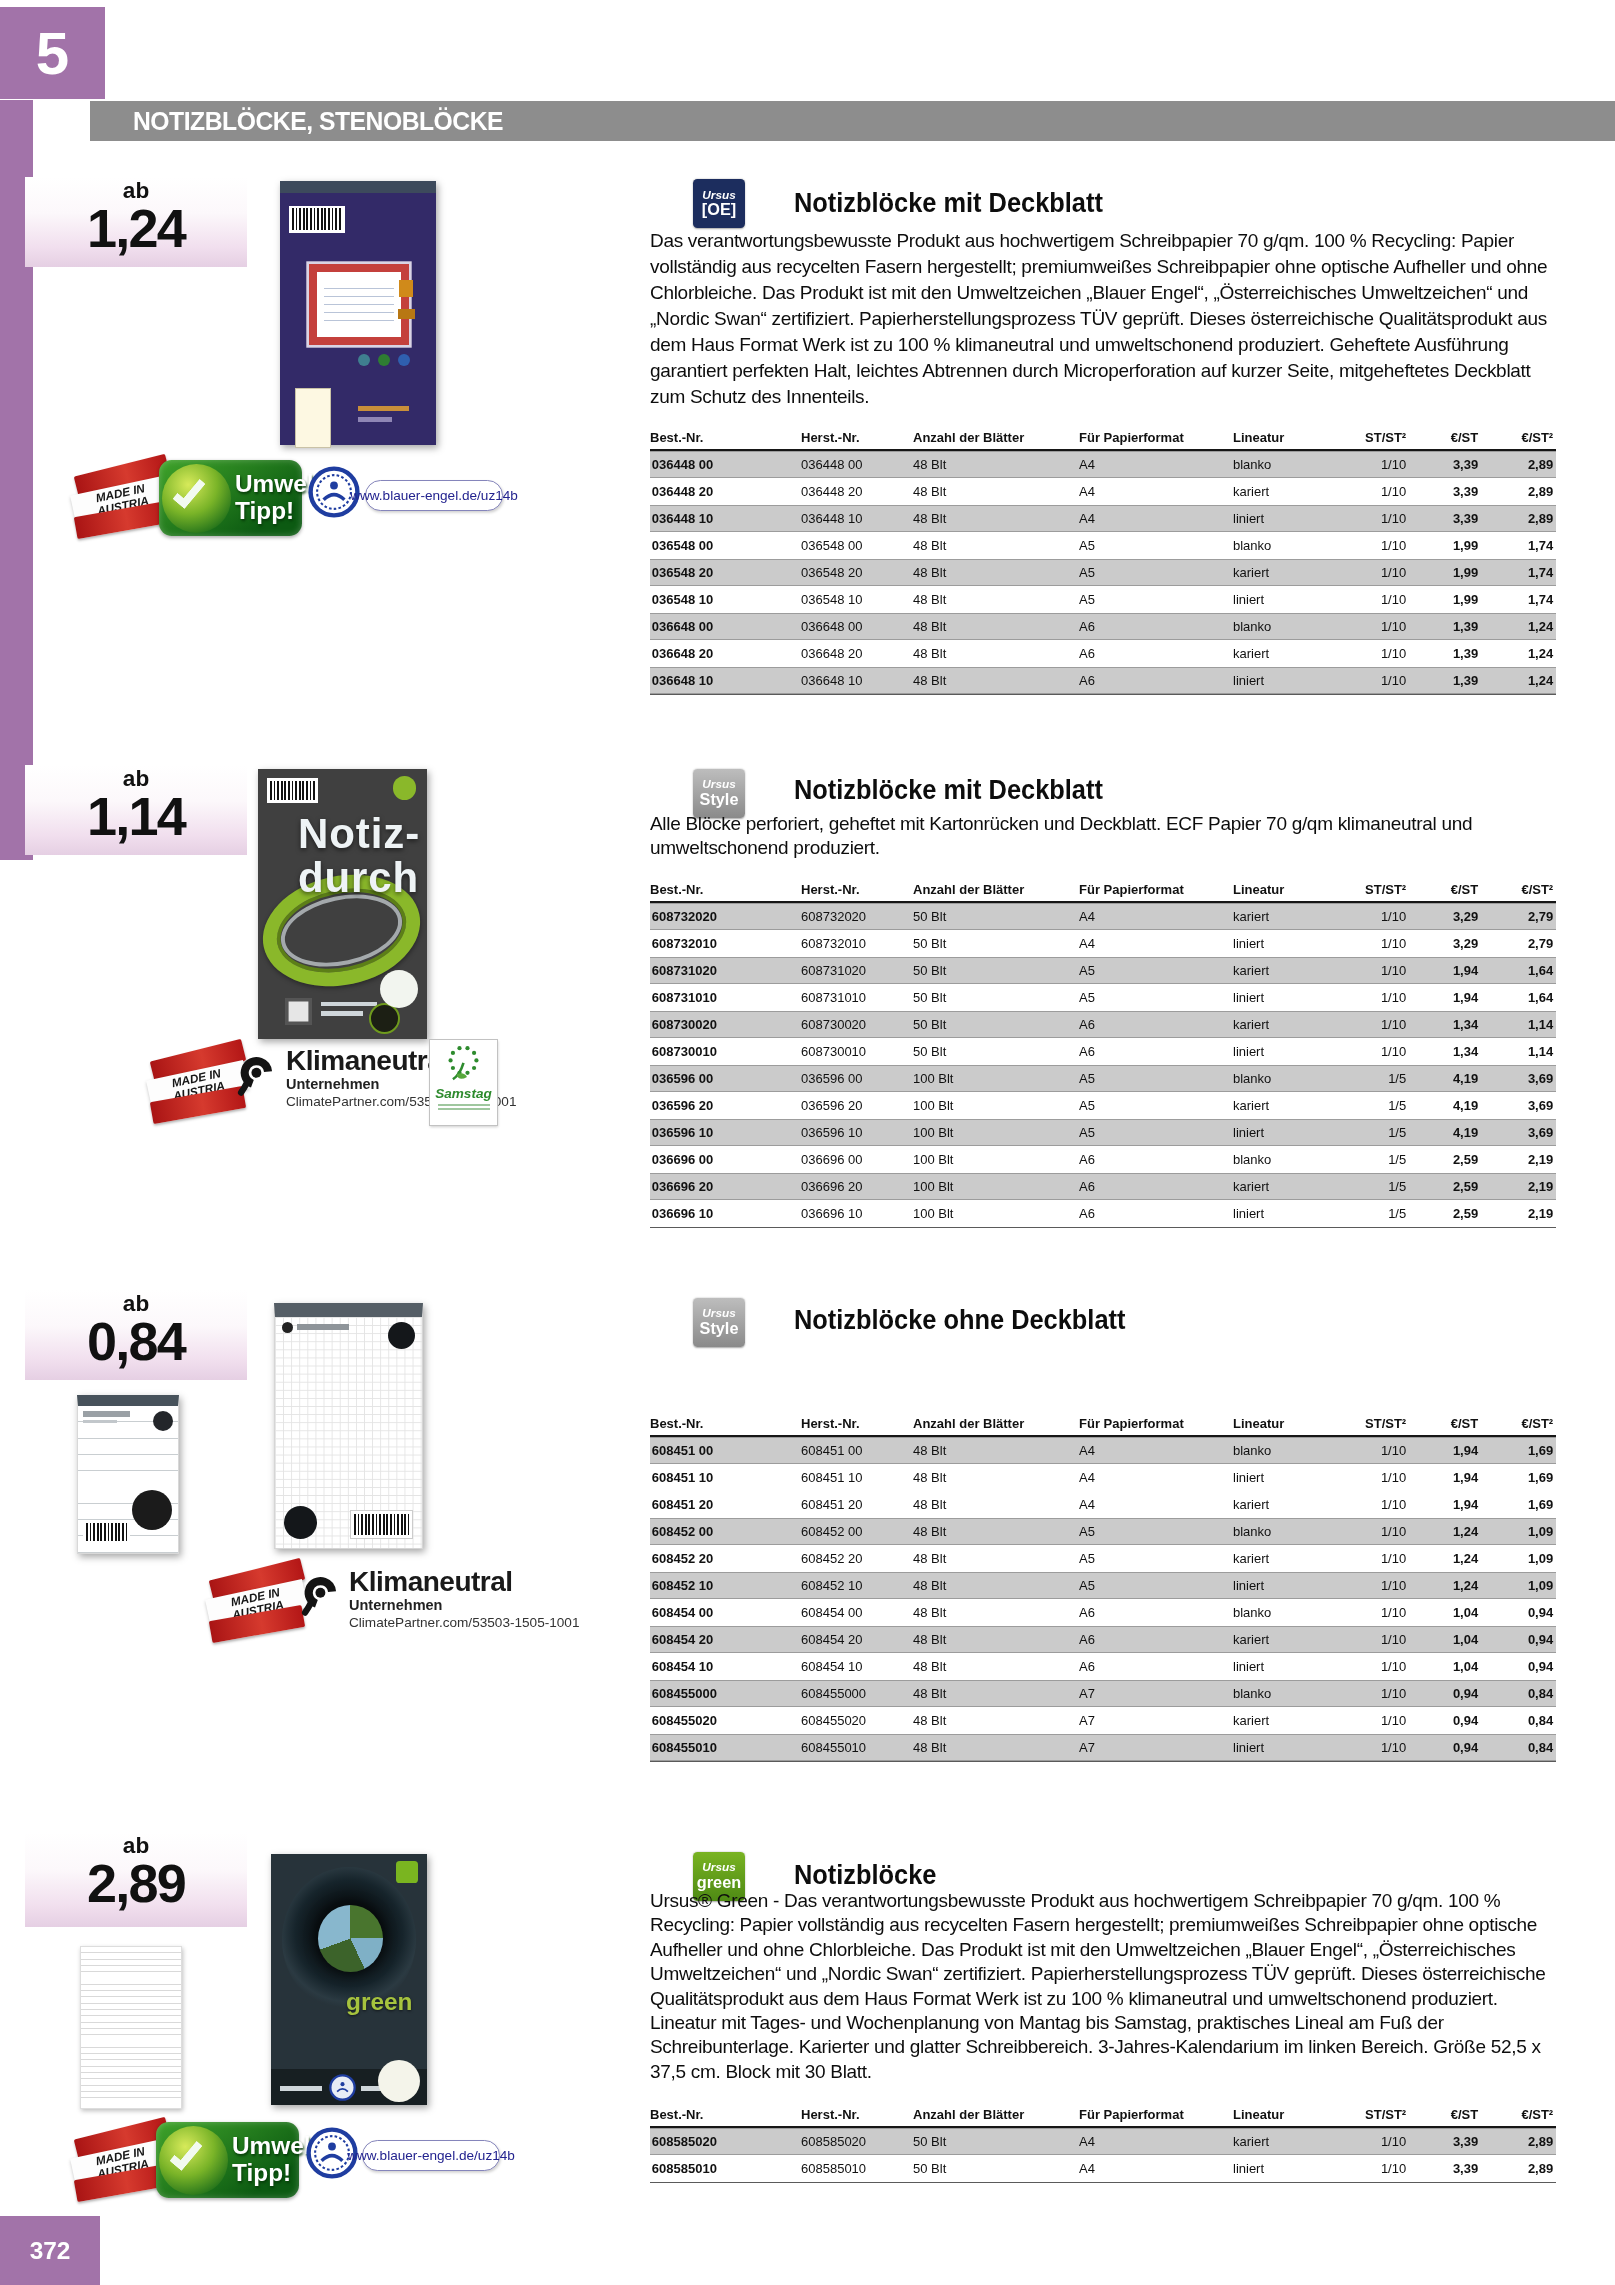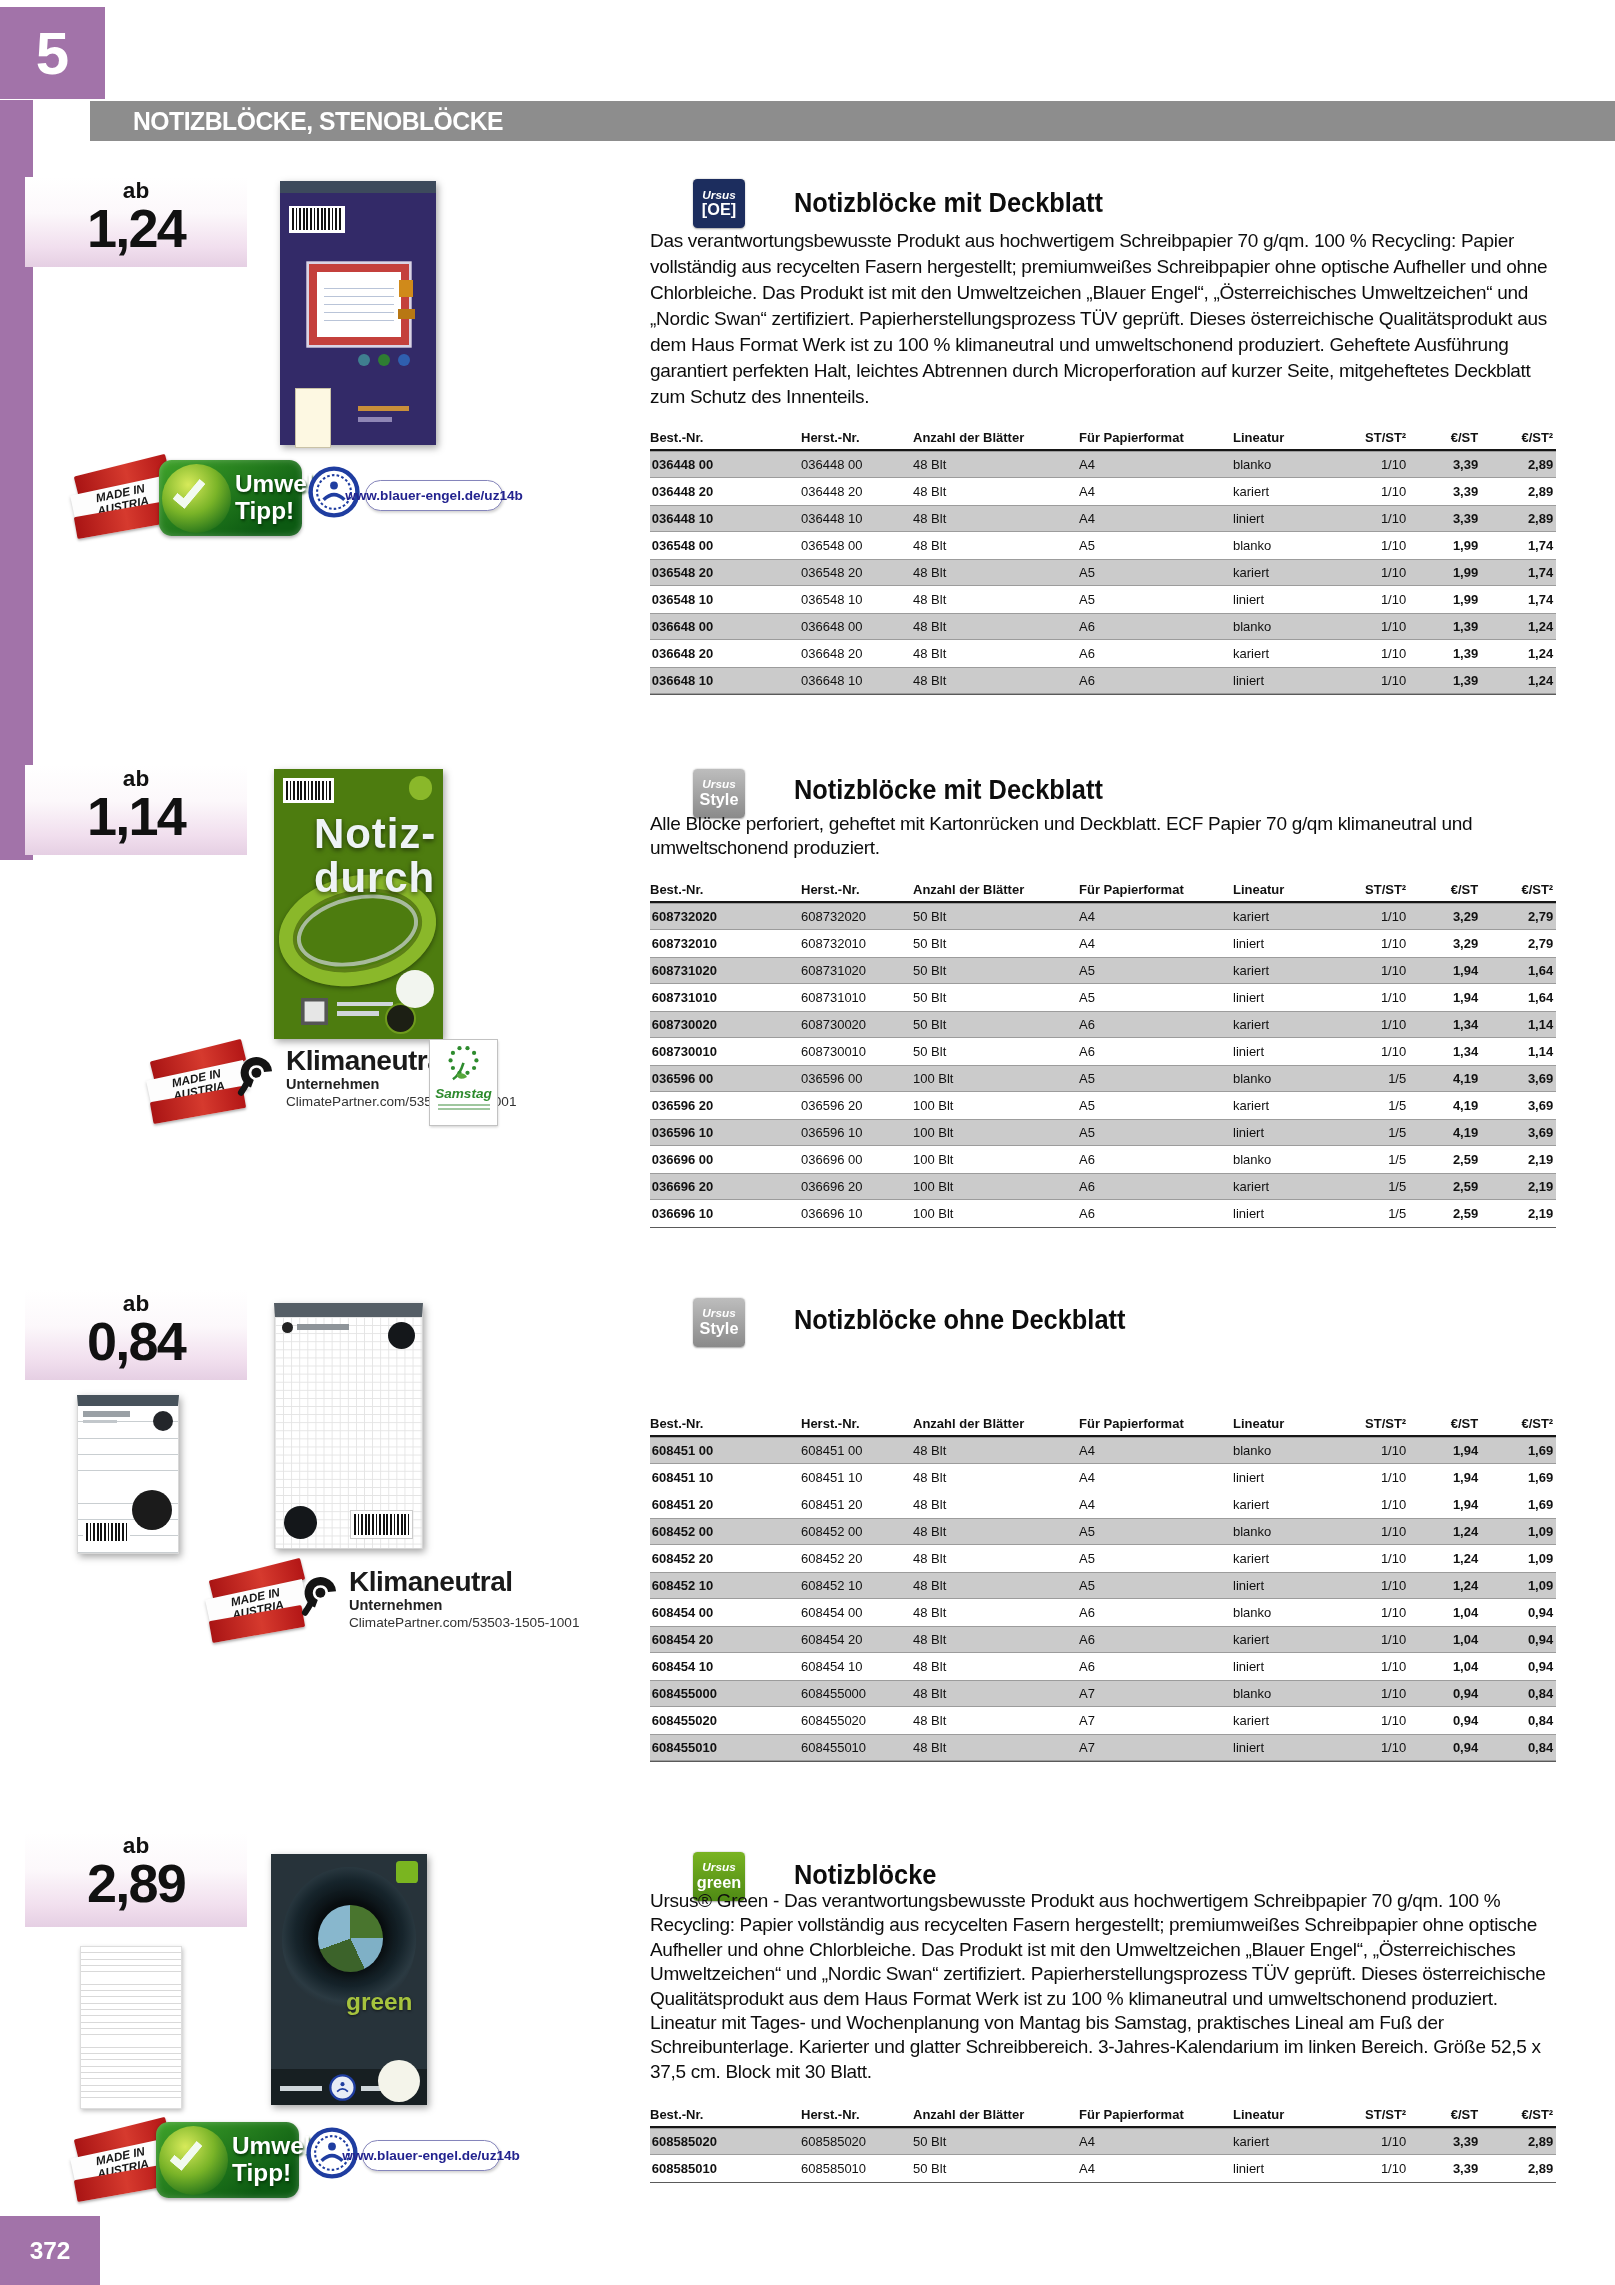--- a/index.html
+++ b/index.html
@@ -74,21 +74,21 @@
     background:linear-gradient(145deg,#3fa32a,#0c5a12 80%); box-shadow:inset 0 0 7.2px rgba(255,255,255,.25), 0 1.8px 3.6px rgba(0,0,0,.3); }
   .um-leaf { position:absolute; left:2.7px; top:3.6px; width:69px; height:69px; border-radius:50%;
     background:radial-gradient(circle at 38% 30%,#d7ea5a,#7ab428 45%,#1e6f1a 82%); }
   .um-check { position:absolute; left:22px; top:14.5px; width:16.3px; height:33px;
     border-right:8.1px solid #f2faf0; border-bottom:8.1px solid #f2faf0; transform:rotate(40deg); border-radius:1.8px; }
   .um-text { position:absolute; left:76px; top:11px; color:#fff; font-weight:bold; font-size:24.4px;
     line-height:1.1; text-shadow:0.9px 1.8px 2.7px #063a08; }
 
   .be-circle { position:absolute; width:52px; height:52px; }
   .urlbox { position:absolute; height:31px; background:#fff; border:1.8px solid #8585bb; border-radius:15.4px;
-    display:flex; align-items:center; justify-content:center; font-size:13.6px; font-weight:bold;
+    display:flex; align-items:center; justify-content:center; font-size:13.6px; font-weight:normal;
     color:#23238f; box-shadow:0.9px 1.8px 2.7px rgba(0,0,0,.18); padding:0 9px; white-space:nowrap; }
 
   .klima-icon { position:absolute; width:45px; height:45px; }
   .klima-text { position:absolute; width:235px; line-height:1.05; }
   .klima-title { font-size:28px; font-weight:bold; color:#1a1a1a; letter-spacing:-0.5px; }
   .klima-sub { font-size:14.5px; font-weight:bold; color:#222; margin-top:1.8px; }
   .klima-url { font-size:13.6px; color:#333; margin-top:2.7px; }
 
   .ecolabel { position:absolute; width:69px; height:87px; background:#fff; border:0.9px solid #c2c2c2;
     box-shadow:0.9px 1.8px 2.7px rgba(0,0,0,.2); text-align:center; padding-top:3.6px; }
@@ -106,21 +106,21 @@
     border:8.1px solid #c4403c; box-shadow:0 0 0 2.7px #d9d3e4; }
   .p1-label-lines { position:absolute; left:7.2px; right:7.2px; top:16.3px; height:33px;
     background:repeating-linear-gradient(180deg,#b9c4d8 0 0.9px,transparent 0.9px 8.1px); }
   .p1-note { position:absolute; left:14.5px; top:195px; width:36px; height:60px; background:#fdf8e2; border:0.9px solid #c9c2a6; }
   .p1-dot1 { position:absolute; right:23.5px; top:87px; width:13.6px; height:17px; background:#d08a1a; }
   .p1-dot2 { position:absolute; right:21px; top:116px; width:17px; height:10px; background:#b87713; }
   .p1-eco { position:absolute; left:78px; top:161px; display:flex; gap:8.1px; }
   .p1-eco span { width:11.8px; height:11.8px; border-radius:50%; display:block; }
   .p1-tl { position:absolute; height:4.5px; background:#c98f3a; }
 
-  .p2 { left:274px; width:169px; height:270px; background:#4d7c0f; }
+  .p2 { left:258px; width:169px; height:270px; background:#404040; }
   .p2-swirl { position:absolute; left:3.6px; top:107px; width:159px; height:109px; border:14.5px solid #8ab82a;
     border-radius:50%; transform:rotate(-12deg); box-shadow:inset 0 0 0 3.6px #5c7f17, 0 1.8px 5.4px rgba(0,0,0,.4); }
   .p2-swirl2 { position:absolute; left:22px; top:127px; width:123px; height:69px; border:4.5px solid #cfd6da;
     border-radius:50%; transform:rotate(-12deg); opacity:.7; }
   .p2-title { position:absolute; left:40px; top:43px; font-size:42px; font-weight:bold; color:#eef3f5;
     letter-spacing:0.9px; line-height:1.05; text-shadow:0 1.8px 5.4px rgba(0,0,0,.55); z-index:2; }
   .p2-bar { left:9px; top:9px; width:51px; height:25px; }
   .p2-greendot { position:absolute; right:11px; top:7.2px; width:23.5px; height:23.5px; border-radius:50%; background:#8ab82a; }
   .p2-qr { position:absolute; left:27px; bottom:14.5px; width:27px; height:27px; background:#e6e6e6;
     box-shadow:inset 0 0 0 3.6px #555; }

